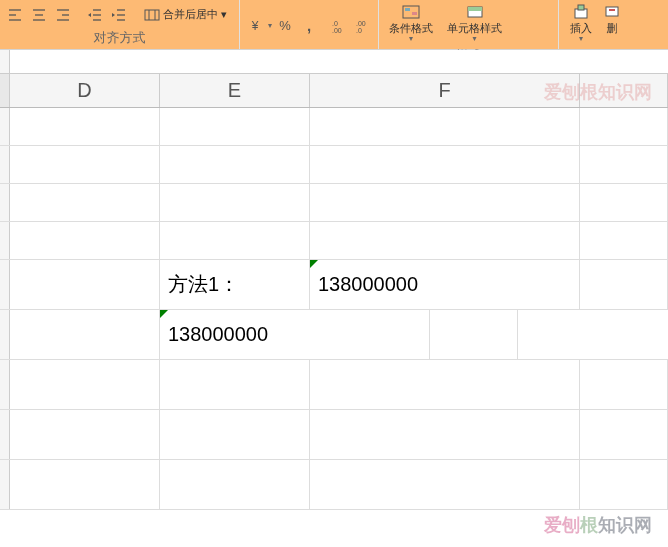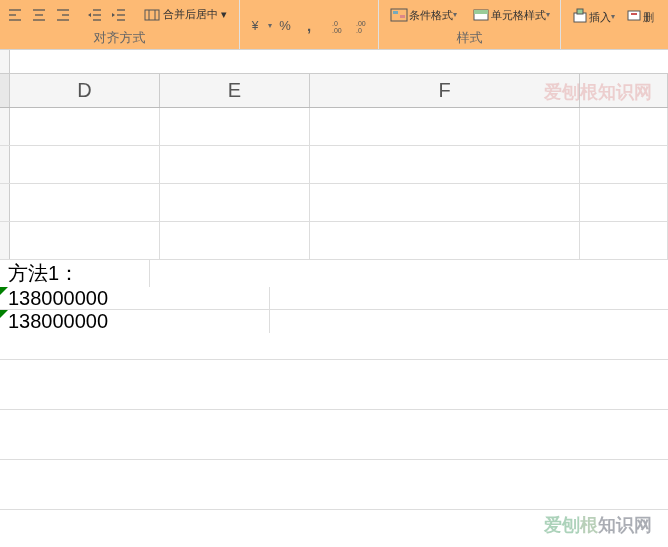--- a/index.html
+++ b/index.html
@@ -44,20 +44,21 @@
       height: 22px;
       display: flex;
       align-items: center;
       justify-content: center;
       border-radius: 2px;
       cursor: pointer;
     }
     .icon-btn svg { display: block; }
     .large-btn {
       display: flex;
+      flex-direction: column;
       align-items: center;
       justify-content: flex-start;
       padding: 2px 6px;
       cursor: pointer;
       min-width: 50px;
       height: 100%;
     }
     .large-btn .lbl { font-size: 11px; color: #333; margin-top: 2px; line-height: 1.1; text-align: center; }
     .large-btn .caret { font-size: 8px; color: #666; }
     .merge-btn {
@@ -120,21 +121,21 @@
     .col-E { width: 150px; }
     .col-F { width: 270px; }
     .col-G { width: 88px; }
 
     .grid-rows { }
     .grid-row {
       display: flex;
       height: 38px;
       border-bottom: 1px solid #ddd;
     }
-    .grid-row.tall { height: 50px; flex-direction: column; }
+    .grid-row.tall { height: 50px; }
     .row-header {
       width: 10px;
       border-right: 1px solid #ccc;
       background: #f5f5f5;
     }
     .cell {
       border-right: 1px solid #ddd;
       display: flex;
       align-items: center;
       padding: 0 8px;
@@ -154,21 +155,21 @@
     
     .watermark {
       position: absolute;
       font-size: 18px;
       font-weight: bold;
       opacity: 0.35;
       pointer-events: none;
     }
     .wm1 { top: 80px; right: 16px; color: #d88; }
     .wm2 { bottom: 10px; right: 16px; }
-    .wm2 .c1 { color: #15803d; }
+    .wm2 .c1 { color: #be185d; }
     .wm2 .c2 { color: #3a7a3a; }
     .wm2 .c3 { color: #0f172a; }
   </style>
 </head>
 <body>
 
 <div class="ribbon">
 
   <div class="ribbon-group" style="min-width:240px">
     <div class="group-controls">

